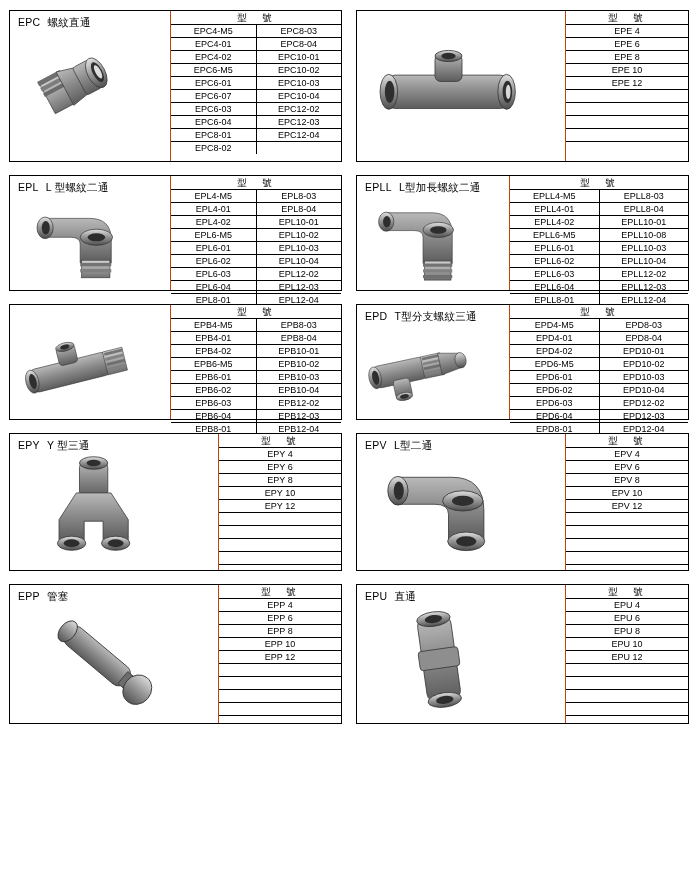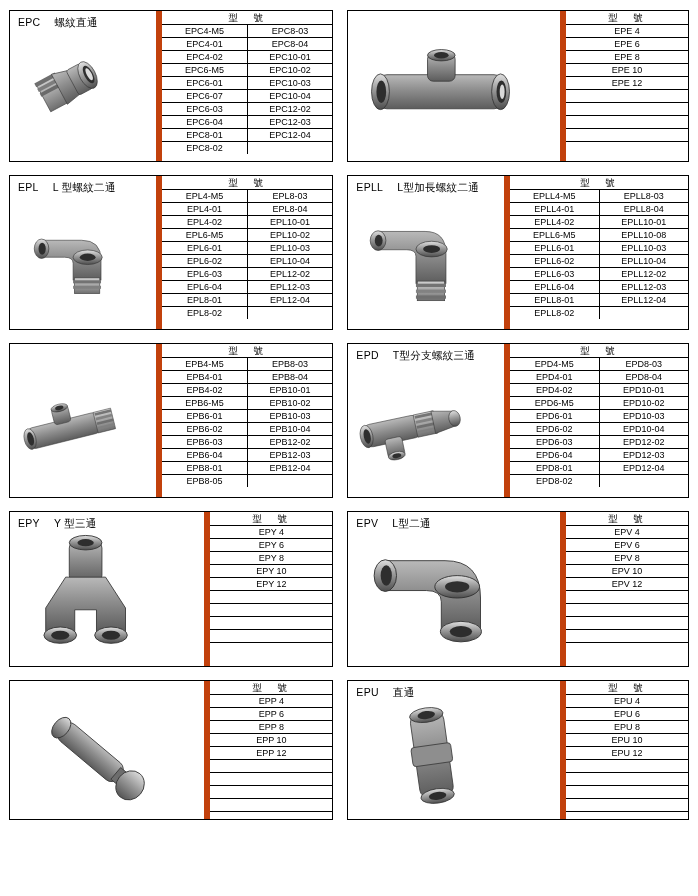--- a/index.html
+++ b/index.html
@@ -32,49 +32,49 @@
   
   .card {
     border: 1px solid #000;
     box-sizing: border-box;
     display: flex;
     flex-direction: row;
     background: #fff;
     position: relative;
   }
   .card.h-tall { height: 152px; }
-  .card.h-mid  { height: 155px; }
-  .card.h-sh   { height: 156px; }
+  .card.h-mid  { height: 116px; }
+  .card.h-sh   { height: 138px; }
   .card.h-last { height: 140px; }
 
   .card-left {
     position: relative;
     flex: 1 1 auto;
     overflow: hidden;
   }
   .card-title {
     font-size: 10.5px;
     padding: 5px 0 0 8px;
     letter-spacing: 0.3px;
     white-space: nowrap;
   }
   .card-title .code { font-weight: normal; margin-top: 8px; }
-  .card-title .zh { margin-left: 14px; }
+  .card-title .zh { margin-left: 7px; }
 
   
   .photo {
     position: absolute;
     left: 0; right: 0; top: 18px; bottom: 0;
   }
   .photo svg { display: block; width: 100%; height: 100%; }
 
   
   .card-right {
     flex: 0 0 auto;
-    border-left: 6px solid #c2410c;
+    border-left: 1px solid #c2410c;
     box-sizing: border-box;
     display: flex;
     flex-direction: column;
     margin-left: 25px;
   }
   .tbl {
     border-collapse: collapse;
     width: 100%;
     table-layout: fixed;
   }
@@ -752,20 +752,21 @@
               </tr>
               <tr>
                 <td class="empty"></td>
               </tr>
             </tbody>
           </table>
         </div>
       </div>
       <div class="card h-last">
         <div class="card-left">
+          <div class="card-title"><span class="code">EPP</span><span class="zh">管塞</span></div>
           <div class="photo">
             <svg viewBox="0 0 200 140" preserveAspectRatio="xMidYMid meet">
               <defs>
                 <linearGradient id="p1" x1="0" y1="0" x2="0" y2="1">
                   <stop offset="0%" stop-color="#b9b9b9"></stop>
                   <stop offset="45%" stop-color="#8d8d8d"></stop>
                   <stop offset="100%" stop-color="#5c5c5c"></stop>
                 </linearGradient>
                 <linearGradient id="p3" x1="0" y1="0" x2="0" y2="1">
                   <stop offset="0%" stop-color="#dadada"></stop>

